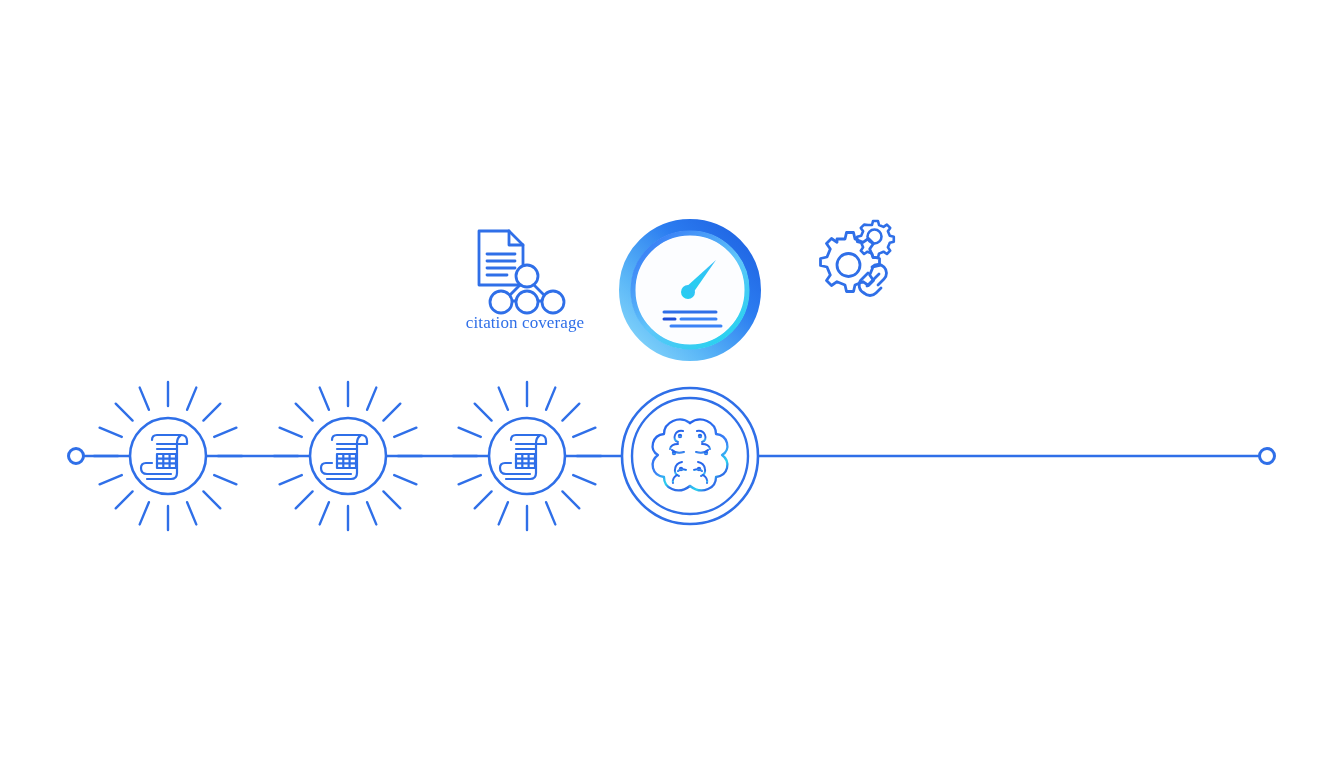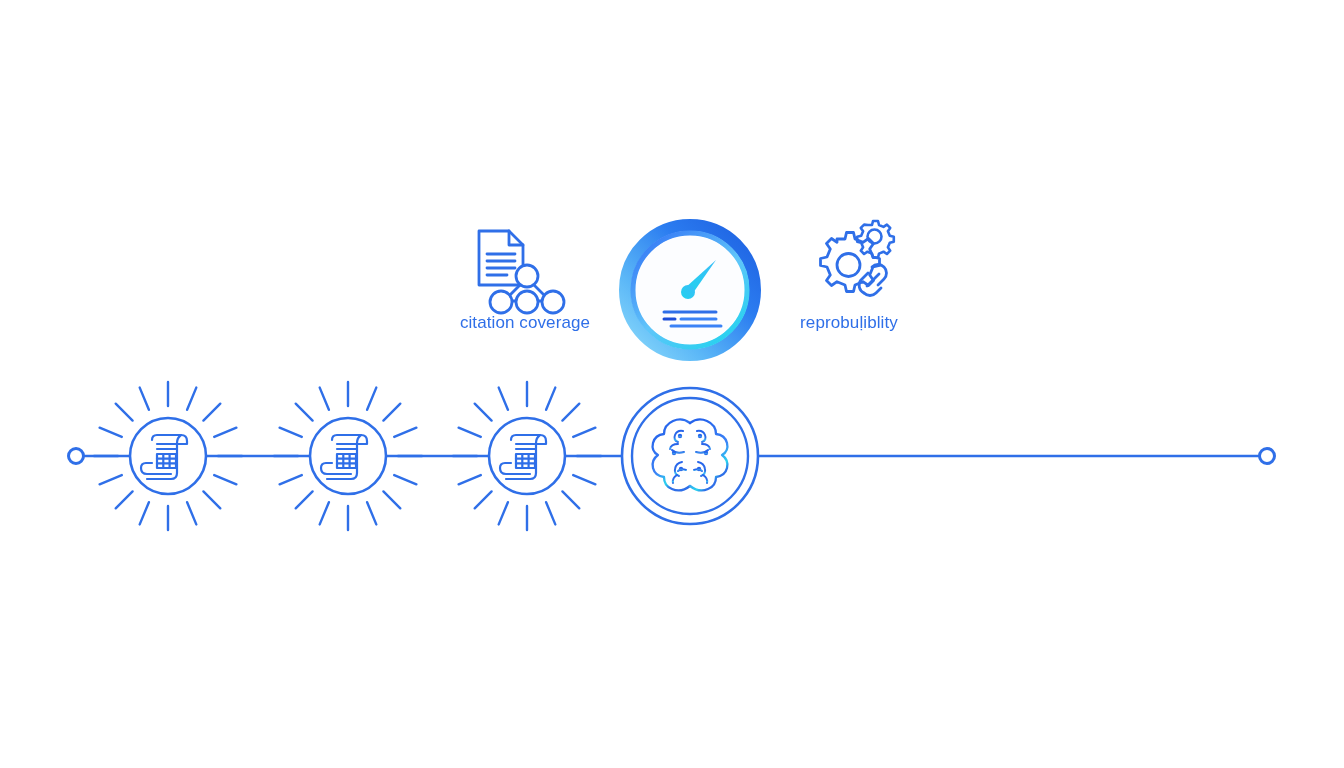--- a/index.html
+++ b/index.html
@@ -27,21 +27,21 @@
     position: absolute;
     text-align: center;
     color: #2f6fe8;
     font-family: "Liberation Sans", sans-serif;
     font-size: 17px;
     line-height: 20px;
     letter-spacing: 0.1px;
     white-space: nowrap;
     user-select: none;
   }
-  #label-citation { left: 400px; top: 313px; width: 250px; }
+  #label-citation { left: 400px; top: 313px; width: 250px; font-family: Liberation Serif, serif; }
   #label-repro    { left: 724px; top: 313px; width: 250px; }
 
   
   svg.layer {
     position: absolute;
     left: 0; top: 0;
     width: 1344px;
     height: 768px;
     display: block;
   }
@@ -351,15 +351,14 @@
         <line x1="-26" y1="22" x2="26" y2="22"></line>
         <line x1="-26" y1="29" x2="-15" y2="29" stroke="#1d4ed8"></line>
         <line x1="-9" y1="29" x2="26" y2="29" stroke="#3b82f6"></line>
         <line x1="-19" y1="36" x2="31" y2="36" stroke="#3b82f6"></line>
       </g>
     </g>
   </svg>
 
   <div class="icon-label" id="label-citation">citation coverage</div>
 
-  <div class="icon-label" id="label-repro">reprobuḷiblity</div>
 
 </div>
 
 </body></html>

